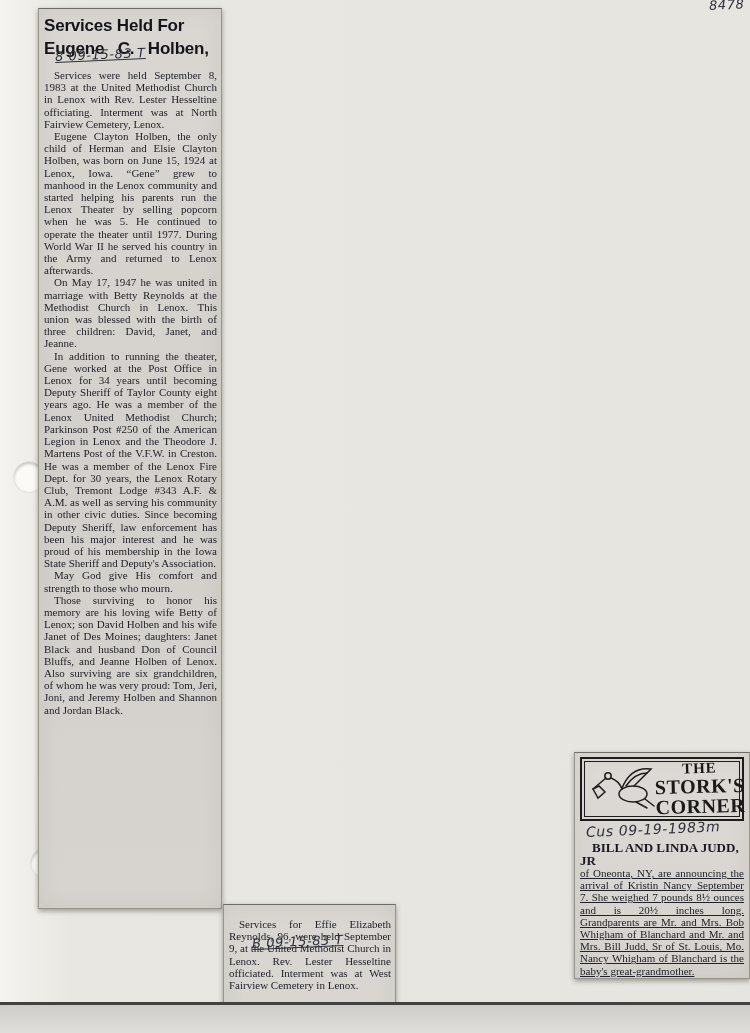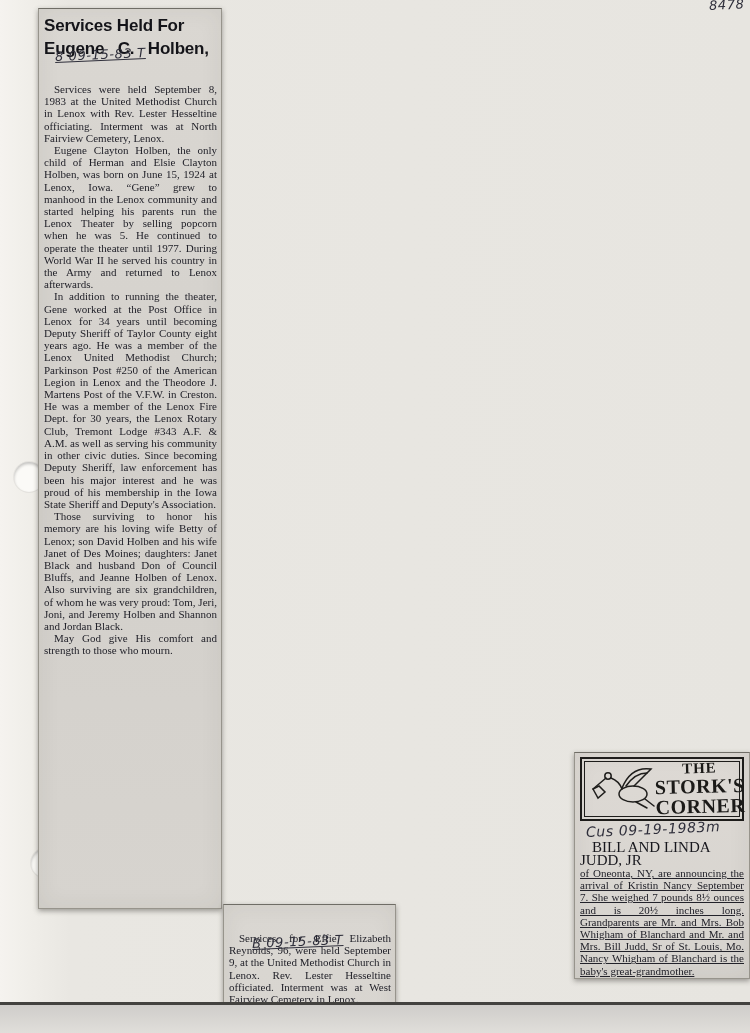--- a/index.html
+++ b/index.html
@@ -27,41 +27,41 @@
   .clip-holben   { left:38px;  top:8px;   width:184px; height:901px; padding:5px 4px 6px 5px; }
   .clip-reynolds { left:223px; top:3px;   width:173px; height:805px; padding:4px 4px 6px 5px; }
   .clip-stork    { left:574px; top:752px; width:176px; height:227px; padding:4px 5px; background:linear-gradient(180deg,#ddd9d4,#d6d3ce); }
 
   .headline-sm { font-family:"Liberation Sans", sans-serif; font-weight:bold;
                  font-size:17px; line-height:23px; color:#141419; letter-spacing:-.2px; }
   .headline-sm .spread { word-spacing:9px;text-align:right; }
 
   .body-p { font-size:11px; line-height:12.2px; text-align:justify;
             text-indent:10px; color:#22222a; }
-  .first-p { margin-top:23px; }
+  .first-p { margin-top:9px; }
 
   .hand { font-family:"DejaVu Sans", sans-serif; font-style:italic; font-size:13px;
           color:#2f2f3b; letter-spacing:.6px; white-space:nowrap;
           transform:rotate(-2.5deg); transform-origin:left center; }
   .hand.abs { position:absolute; }
   .hand-holben   { left:16px; top:40px; text-decoration:underline; }
   .hand-reynolds { left:28px; top:31px; text-decoration:underline; }
   .corner-note   { position:absolute; right:6px; top:-2px; font-size:13px; }
   .stork-hand    { margin:3px 0 1px 6px; font-size:14px; }
 
   .stork-box { border:2px solid #1d1c1a; padding:2px; height:64px; }
   .stork-box-inner { border:1px solid #1d1c1a; height:100%; display:flex; align-items:center; padding:2px 4px; }
   .stork-art { flex:none; }
   .stork-text { flex:1; text-align:center; font-family:"Liberation Serif", serif;
                 font-weight:bold; color:#1b1a18; transform:rotate(-1.5deg); }
   .stork-text .l1 { font-size:15px; line-height:15px; letter-spacing:1px; }
   .stork-text .l2 { font-size:20px; line-height:20px; letter-spacing:.5px; }
   .stork-text .l3 { font-size:20px; line-height:21px; letter-spacing:.5px; }
 
-  .stork-lead { font-weight:normal; font-size:15px; line-height:13px;
+  .stork-lead { font-weight:bold; font-size:13px; line-height:13px;
                 text-indent:12px; color:#17171d; margin-top:1px; }
   .stork-body { text-indent:0;text-decoration:underline; }
 
   .rel { position:relative; }
 </style>
 </head>
 <body>
 
 <div class="page">
 
@@ -70,23 +70,24 @@
   <div class="hand corner-note">8478</div>
 
   <article class="clip clip-holben rel">
     <h2 class="headline-sm">
       <span>Services Held For</span><br>
       <span class="spread">Eugene C. Holben,</span>
     </h2>
     <div class="hand abs hand-holben">8 09-15-83 T</div>
     <p class="body-p first-p">Services were held September 8, 1983 at the United Methodist Church in Lenox with Rev. Lester Hesseltine officiating. Interment was at North Fairview Cemetery, Lenox.</p>
     <p class="body-p">Eugene Clayton Holben, the only child of Herman and Elsie Clayton Holben, was born on June 15, 1924 at Lenox, Iowa. “Gene” grew to manhood in the Lenox community and started helping his parents run the Lenox Theater by selling popcorn when he was 5. He continued to operate the theater until 1977. During World War II he served his country in the Army and returned to Lenox afterwards.</p>
+    <p class="body-p">On May 17, 1947 he was united in marriage with Betty Reynolds at the Methodist Church in Lenox. This union was blessed with the birth of three children: David, Janet, and Jeanne.</p>
     <p class="body-p">In addition to running the theater, Gene worked at the Post Office in Lenox for 34 years until becoming Deputy Sheriff of Taylor County eight years ago. He was a member of the Lenox United Methodist Church; Parkinson Post #250 of the American Legion in Lenox and the Theodore J. Martens Post of the V.F.W. in Creston. He was a member of the Lenox Fire Dept. for 30 years, the Lenox Rotary Club, Tremont Lodge #343 A.F. &amp; A.M. as well as serving his community in other civic duties. Since becoming Deputy Sheriff, law enforcement has been his major interest and he was proud of his membership in the Iowa State Sheriff and Deputy's Association.</p>
+    <p class="body-p">May God give His comfort and strength to those who mourn.</p>
     <p class="body-p">Those surviving to honor his memory are his loving wife Betty of Lenox; son David Holben and his wife Janet of Des Moines; daughters: Janet Black and husband Don of Council Bluffs, and Jeanne Holben of Lenox. Also surviving are six grandchildren, of whom he was very proud: Tom, Jeri, Joni, and Jeremy Holben and Shannon and Jordan Black.</p>
-    <p class="body-p">May God give His comfort and strength to those who mourn.</p>
   </article>
 
   <article class="clip clip-reynolds rel">
     <div class="hand abs hand-reynolds">B 09-15-83 T</div>
     <p class="body-p first-p">Services for Effie Elizabeth Reynolds, 96, were held September 9, at the United Methodist Church in Lenox. Rev. Lester Hesseltine officiated. Interment was at West Fairview Cemetery in Lenox.</p>
 
   </article>
 
   <article class="clip clip-stork">
     <div class="stork-box">

